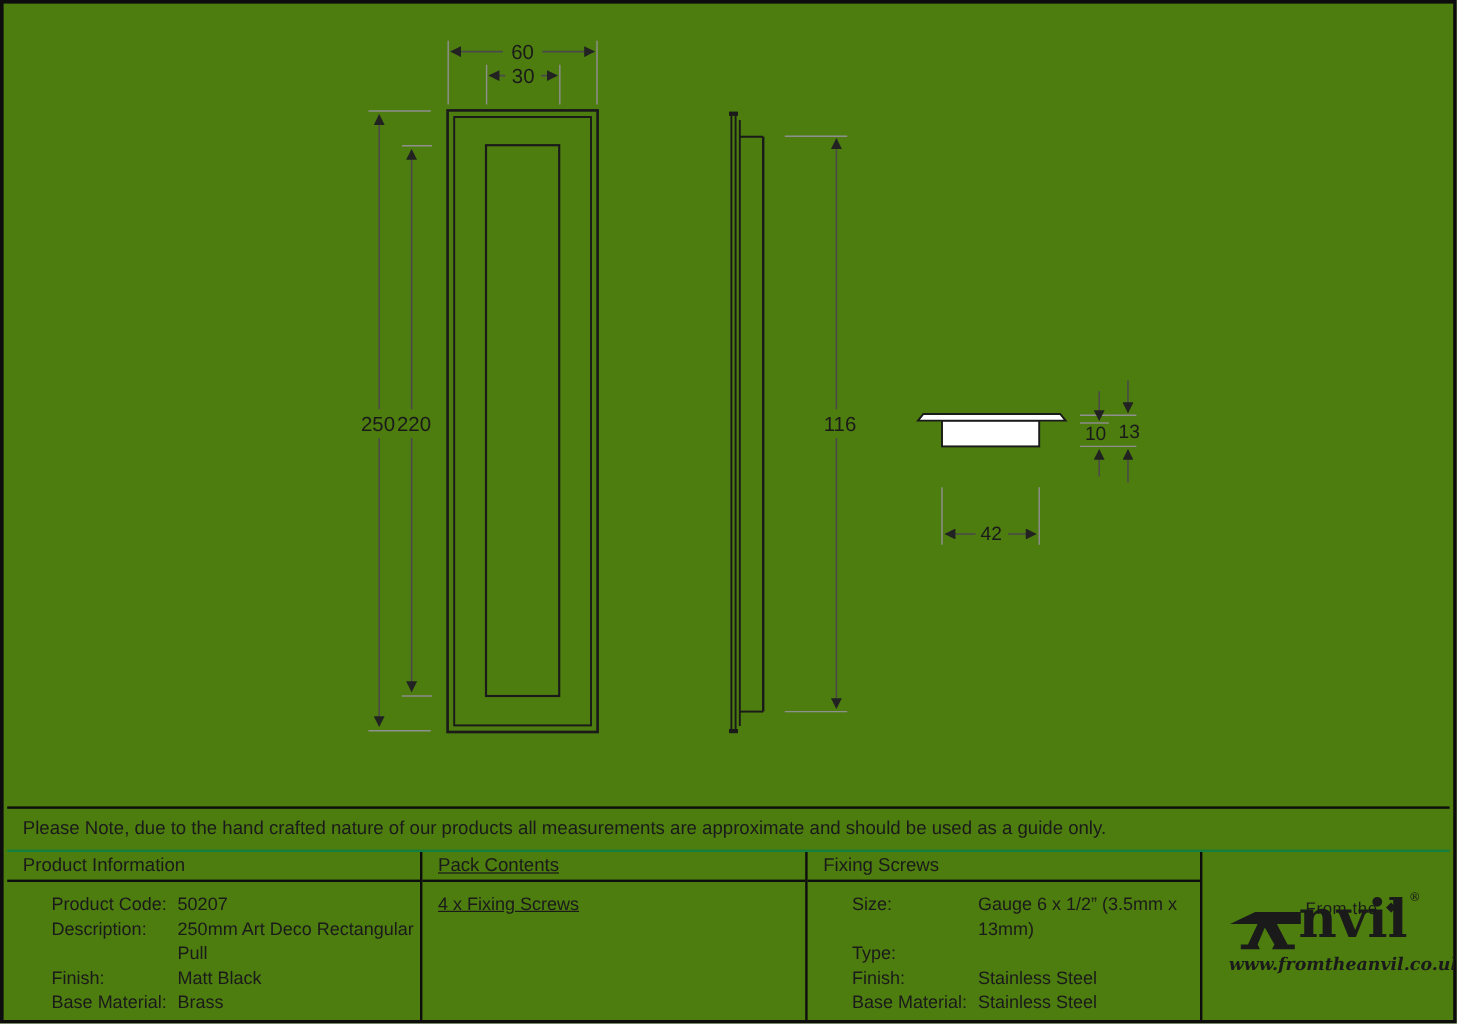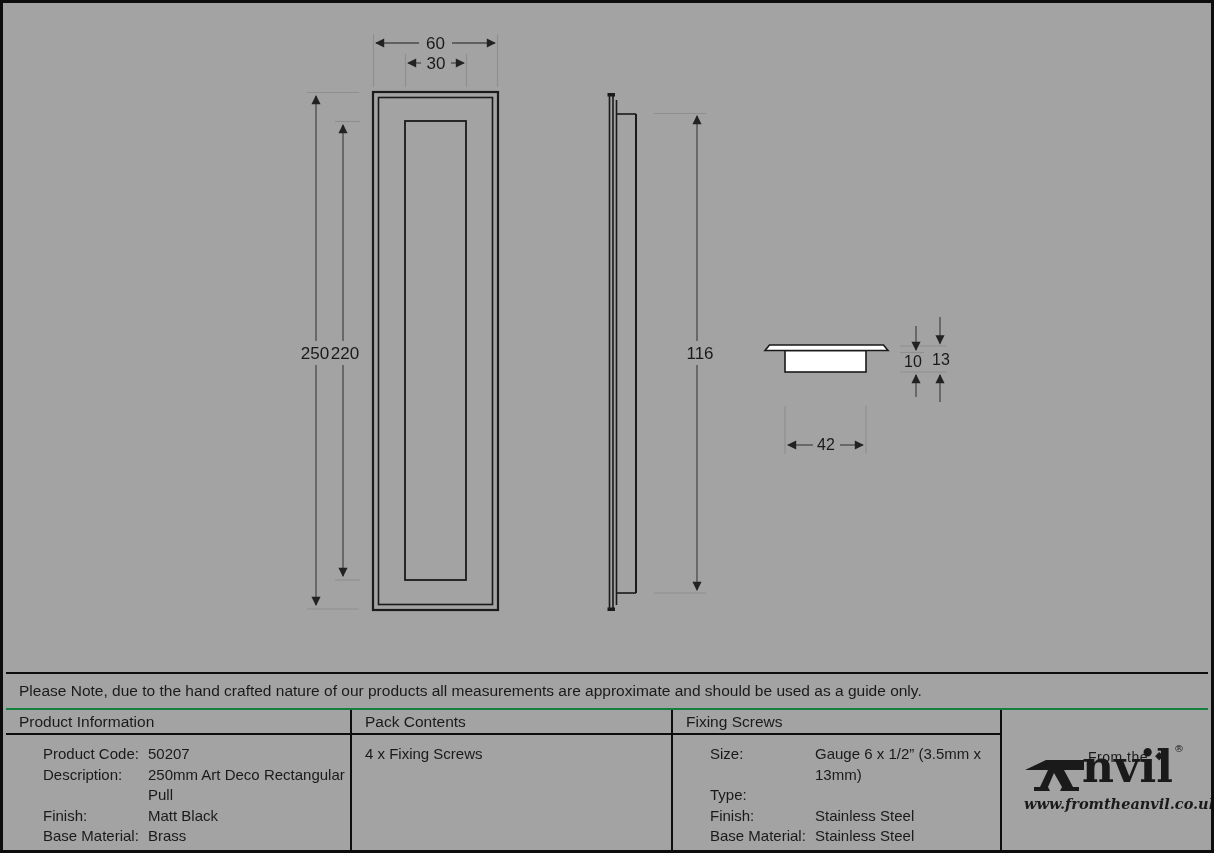--- a/index.html
+++ b/index.html
@@ -1,37 +1,37 @@
 <!DOCTYPE html>
 <html><head>
 <meta charset="utf-8">
 <style>
   html,body { margin:0; padding:0; background:#e8e8e8; }
   .sheet {
-    position:relative; width:1214px; height:853px; background:#a3a3a3;
+    position:relative; width:1214px; height:853px; background:#4d7c0f;
     font-family:"Liberation Sans", sans-serif; color:#1a1a1a;
     box-sizing:border-box; border:3px solid #0d0d0d; overflow:hidden;
   }
   .drawing-area { position:absolute; top:0; left:0; width:1214px; height:669px; }
   .drawing-area svg { display:block; }
 
   .note-row {
     position:absolute; top:669px; left:3px; right:3px; height:38px;
     border-top:2px solid #0d0d0d; border-bottom:2px solid #15803d;
     box-sizing:border-box; display:flex; align-items:center;
     padding-left:13px; font-size:15.5px;
   }
 
   .table-row {
     position:absolute; top:707px; left:3px; right:3px; bottom:0;
     display:flex; box-sizing:border-box;
   }
   .tcol { box-sizing:border-box; border-right:2px solid #0d0d0d; }
   .tcol.c1 { width:346px; }
-  .tcol.c2 { width:321px; }
+  .tcol.c2 { width:321px;text-decoration:underline; }
   .tcol.c3 { width:329px; }
   .tcol.c4 { flex:1; border-right:none; }
   .tcol-header {
     height:25px; box-sizing:border-box; border-bottom:2px solid #0d0d0d;
     display:flex; align-items:center; padding-left:13px; font-size:15.5px;
   }
   .tcol-body { padding:9px 0 0 13px; font-size:15px; line-height:20.5px; }
   .kv { display:flex;margin-left:24px; }
   .kv .k { width:105px; flex:none; }
   .kv .v { flex:1; padding-right:4px; }

